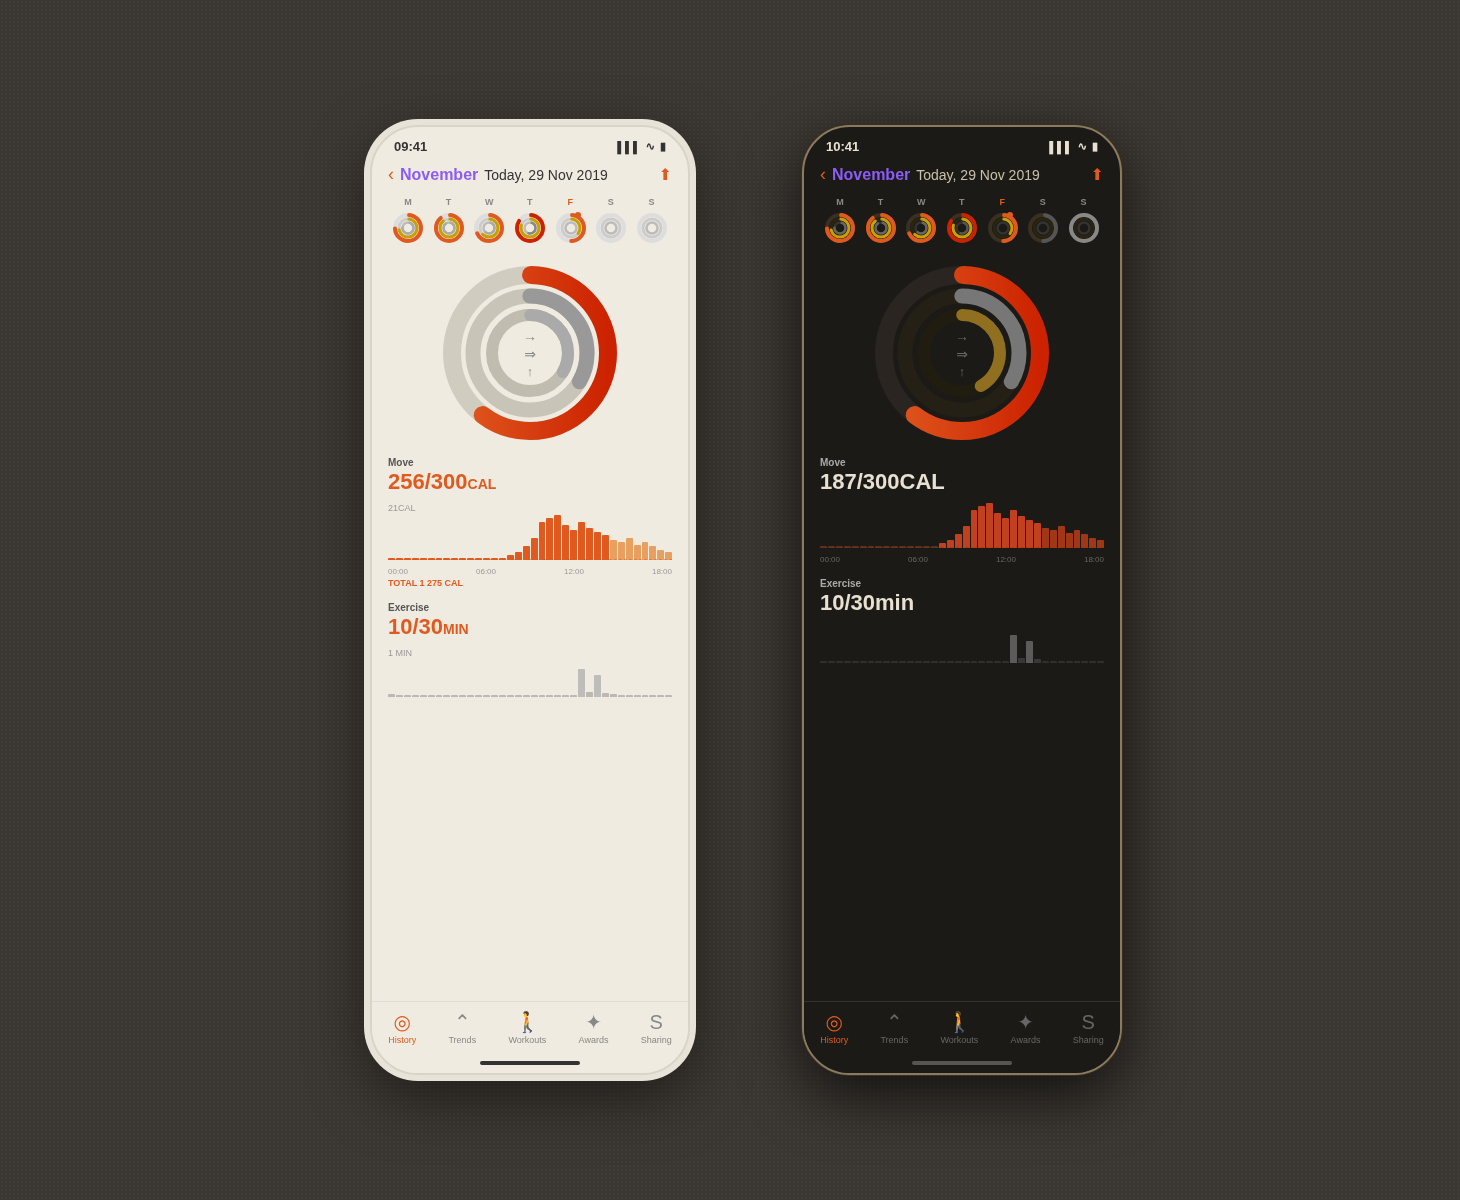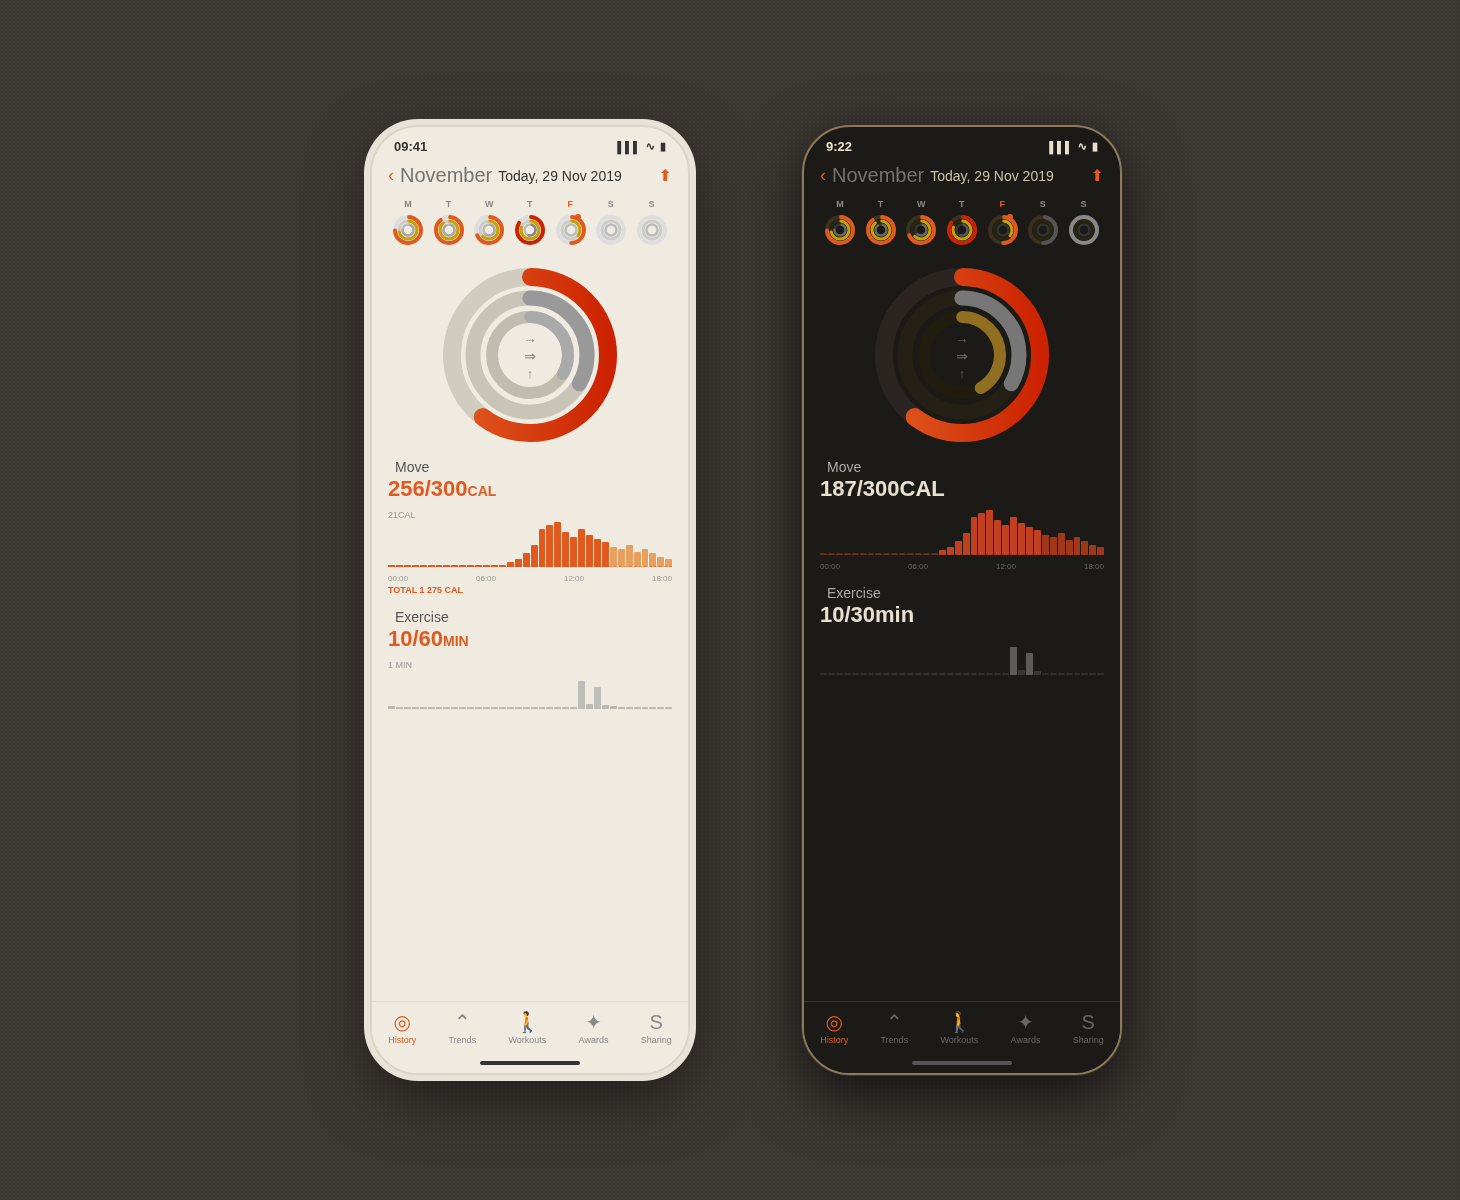--- a/index.html
+++ b/index.html
@@ -104,23 +104,23 @@
       align-items: center;
       padding: 6px 0 8px;
       gap: 6px;
     }
     .back-chevron {
       font-size: 18px;
       color: #e05a20;
       font-weight: 300;
     }
     .month-label {
-      font-size: 20px;
-      font-weight: 400;
-      color: #737373;
+      font-size: 16px;
+      font-weight: 700;
+      color: #8b5cf6;
     }
     .date-label {
       font-size: 14px;
       font-weight: 400;
       flex: 1;
     }
     .phone-light .date-label { color: #333; }
     .phone-dark .date-label { color: #c8c0a8; }
 
     .share-btn {
@@ -166,24 +166,23 @@
       position: relative;
       width: 180px;
       height: 180px;
     }
 
     
     .metric-block {
       padding: 6px 0 4px;
     }
     .metric-label {
-      font-size: 14px;
-      font-weight: 400;
+      font-size: 10px;
+      font-weight: 700;
       margin-bottom: 1px;
-      margin-left: 7px;
     }
     .phone-light .metric-label { color: #555; }
     .phone-dark .metric-label { color: #aaa; }
 
     .metric-value {
       font-size: 22px;
       font-weight: 700;
     }
     .metric-value.orange { color: #e05a20; }
     .phone-dark .metric-value { color: #e8e0d0; }
@@ -500,21 +499,21 @@
           <span>06:00</span>
           <span>12:00</span>
           <span>18:00</span>
         </div>
         <div class="total-label">TOTAL 1 275 CAL</div>
       </div>
 
       <div class="metric-block">
         <div class="metric-label">Exercise</div>
         <div class="metric-value orange">
-          <span>10/60</span><span style="font-size:14px;font-weight:600;">MIN</span>
+          <span>10/30</span><span style="font-size:14px;font-weight:600;">MIN</span>
         </div>
       </div>
 
       <div class="chart-section">
         <div class="chart-max-label">1 MIN</div>
         <div class="exercise-mini-chart">
           <div class="ex-bar" style="height:3px"></div>
           <div class="ex-bar" style="height:2px"></div>
           <div class="ex-bar" style="height:2px"></div>
           <div class="ex-bar" style="height:2px"></div>
@@ -578,21 +577,21 @@
     </div>
     <div class="home-indicator"></div>
   </div>
 </div>
 
 <div class="phone-wrapper">
   <div class="phone-dark phone-dark-outline">
     <div class="notch"></div>
 
     <div class="status-bar">
-      <span>9:22</span>
+      <span>10:41</span>
       <div class="status-icons">
         <span>▌▌▌</span>
         <span>∿</span>
         <span>▮</span>
       </div>
     </div>
 
     <div class="scroll-content">
 
       <div class="app-header">

